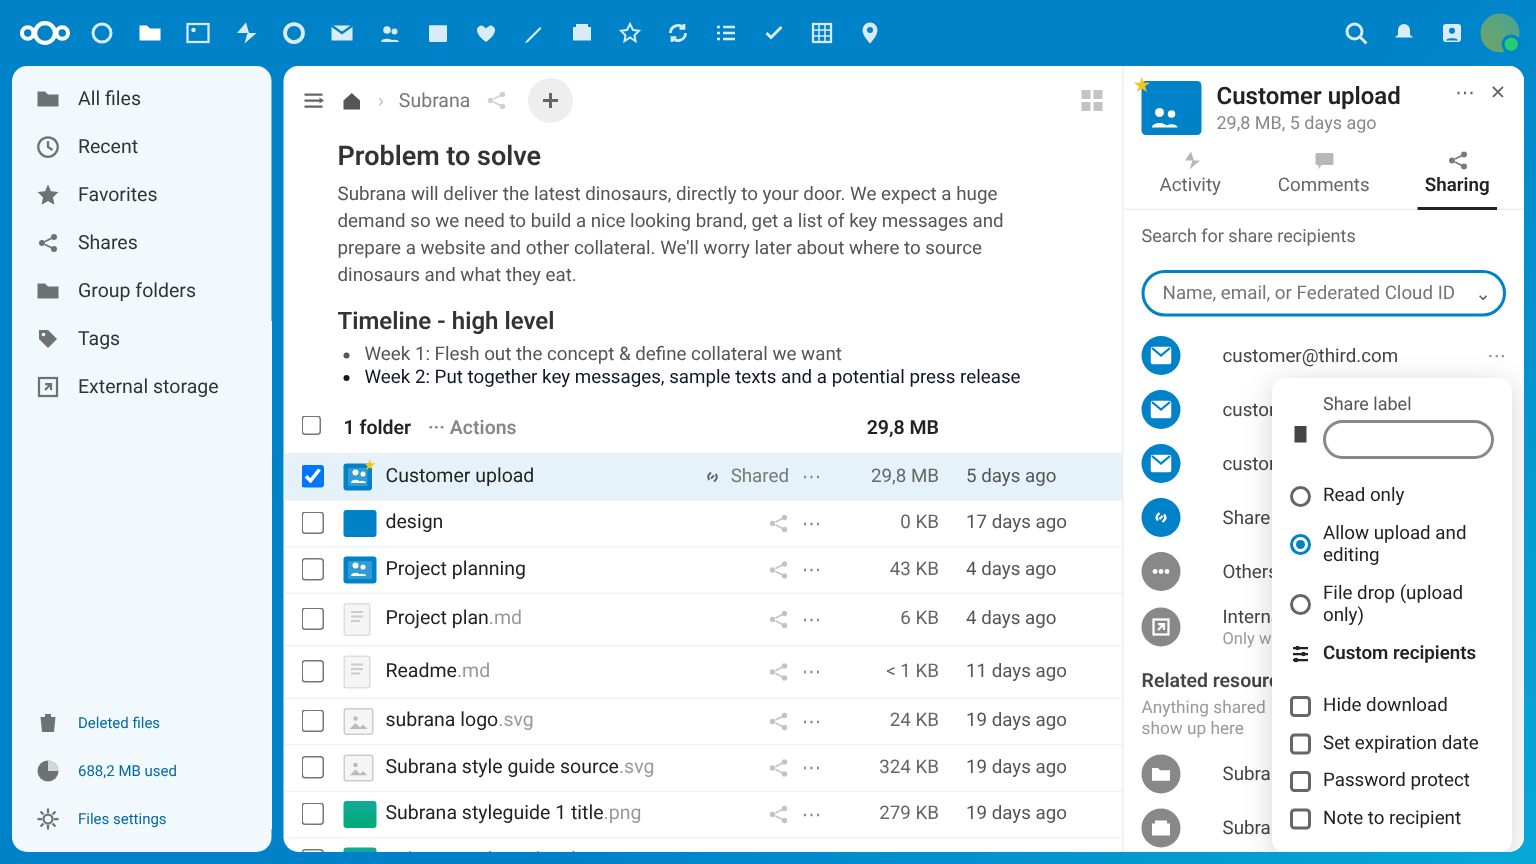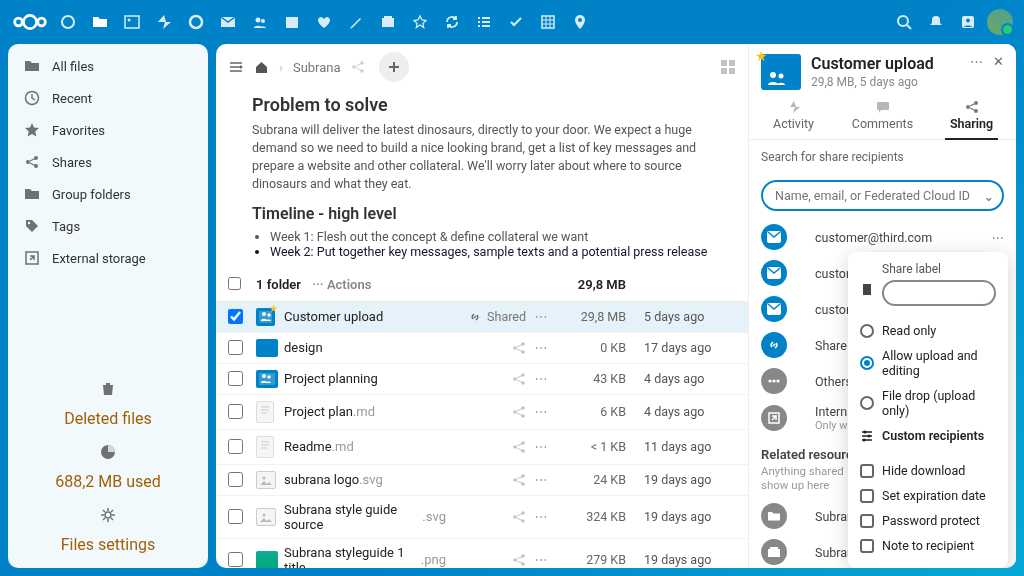--- a/index.html
+++ b/index.html
@@ -8,25 +8,25 @@
 .topbar .logo { width: 44px; display: flex; align-items: center; justify-content: center; }
 .topbar .apps { display: flex; gap: 0; flex: 1; }
 .topbar .apps .app-icon, .topbar .right .app-icon { width: 32px; height: 32px; display: flex; align-items: center; justify-content: center; opacity: 0.85; cursor: pointer; }
 .topbar .apps .app-icon.active { opacity: 1; position: relative; }
 .topbar .right { display: flex; gap: 0; align-items: center; }
 .avatar { width: 26px; height: 26px; border-radius: 50%; background: linear-gradient(45deg,#8a5,#5a8); position: relative; }
 .avatar::after { content:''; position:absolute; bottom:-1px; right:-1px; width:9px; height:9px; background:#2cd964; border:2px solid #0082c9; border-radius:50%; }
 
 .main { display: flex; height: calc(576px - 44px); padding: 0 8px 8px 8px; gap: 8px; }
 .card { background: #fff; border-radius: 10px; overflow: hidden; }
-.sidebar { width: 200px; display: flex; flex-direction: column; padding: 6px 0; backdrop-filter: blur(4px); background: rgba(255,255,255,0.95); }
+.sidebar { width: 173px; display: flex; flex-direction: column; padding: 6px 0; backdrop-filter: blur(4px); background: rgba(255,255,255,0.95); }
 .sidebar .nav-item { display: flex; align-items: center; gap: 12px; padding: 8px 16px; cursor: pointer; color: #333; }
 .sidebar .nav-item svg, .sidebar .nav-item .ic { width: 16px; height: 16px; opacity: 0.75; }
 .sidebar .spacer { flex: 1; }
-.sidebar .nav-item.small { font-size: 16px; color: #a16207; flex-direction: column; }
+.sidebar .nav-item.small { font-size: 10px; color: #0369a1; }
 
 .content { flex: 1; display: flex; gap: 0; }
 .files-panel { flex: 1; display:flex; flex-direction:column; }
 .files-head { display:flex; align-items:center; padding: 8px 12px; gap: 10px; }
 .files-head .crumbs { display:flex; align-items:center; gap:10px; color:#666; }
 .files-head .plus { width: 30px; height: 30px; border-radius: 50%; background:#eee; display:flex;align-items:center;justify-content:center; margin-left:4px; cursor:pointer; }
 .files-head .grid-toggle { margin-left:auto; opacity:0.5; cursor:pointer; }
 .doc-preview { padding: 4px 36px 10px 36px; color:#333; }
 .doc-preview h2 { font-size: 18px; font-weight:600; margin-bottom: 6px; }
 .doc-preview p { font-size: 12.5px; color:#555; line-height: 1.45; margin-bottom: 10px; }

